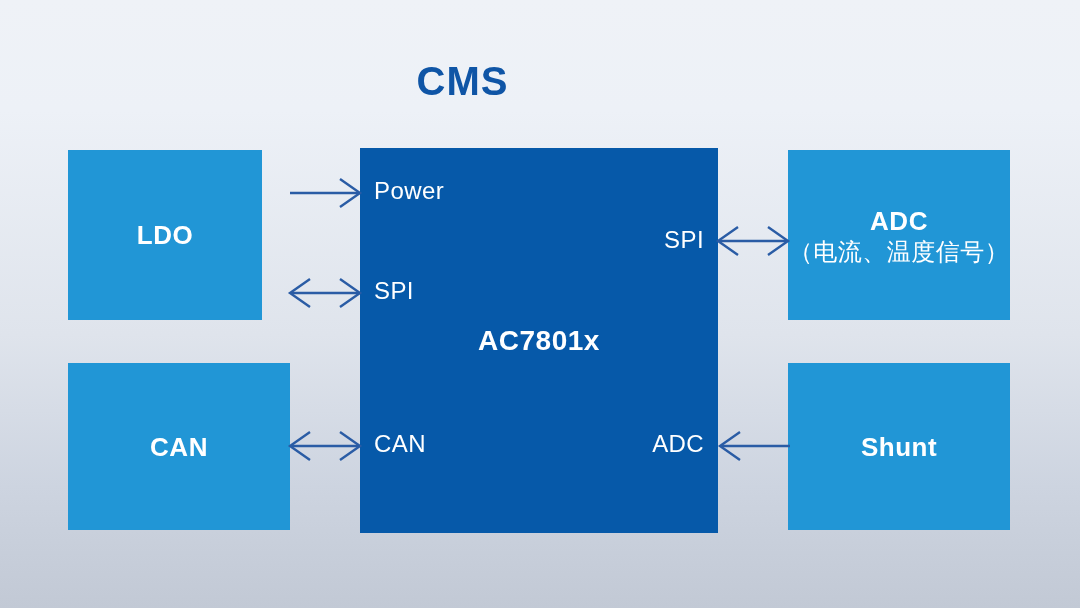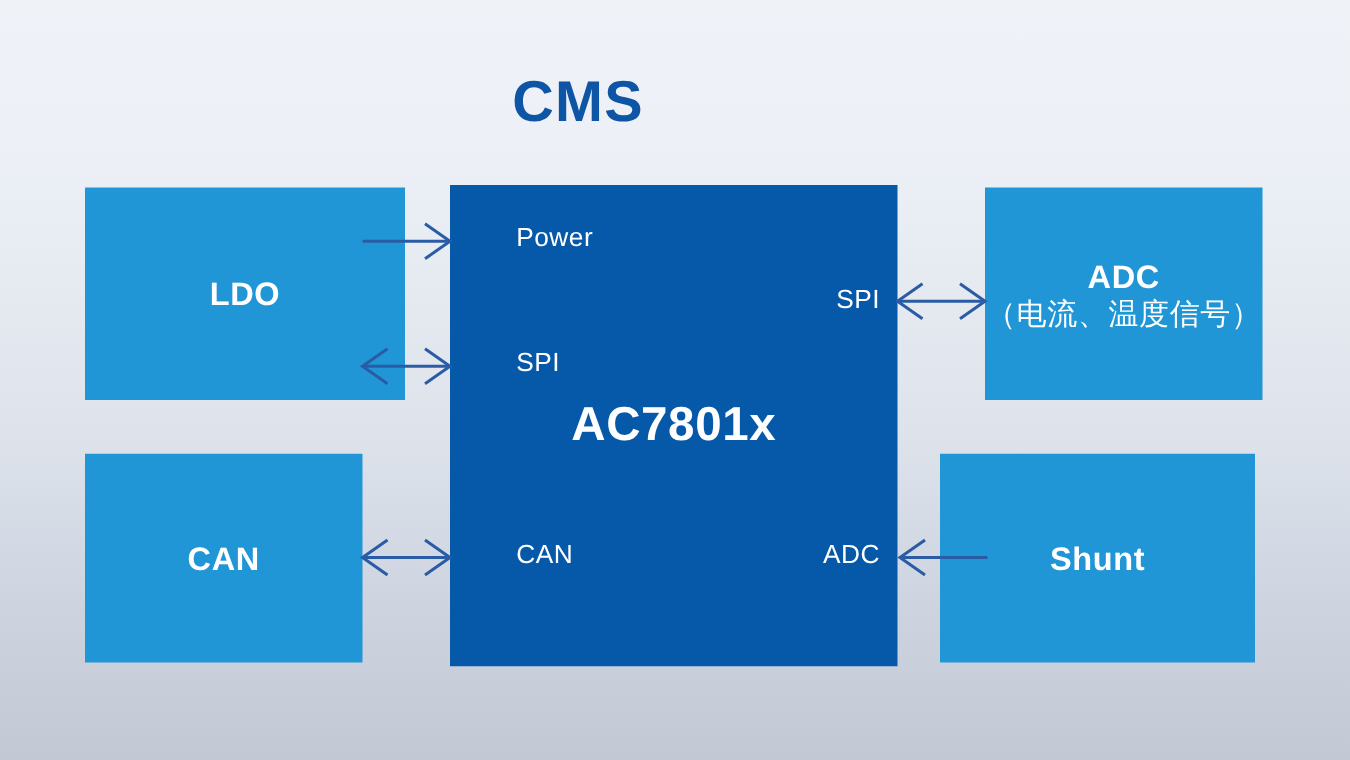--- a/index.html
+++ b/index.html
@@ -20,21 +20,21 @@
     overflow: hidden;
   }
 
   
   #title {
     position: absolute;
     left: 0;
     top: 52px;
     width: 925px;
     text-align: center;
-    font-size: 46px;
+    font-size: 40px;
     font-weight: bold;
     letter-spacing: 1px;
     color: #0F55A6;
     line-height: 58px;
   }
 
   
   .block {
     position: absolute;
     box-sizing: border-box;
@@ -55,56 +55,55 @@
     letter-spacing: 0.5px;
   }
   .block .sub {
     font-size: 24px;
     font-weight: normal;
     line-height: 28px;
     letter-spacing: 0.5px;
   }
 
   
-  #box-ldo        { left: 68px;  top: 150px; width: 256px; height: 170px; }
+  #box-ldo        { left: 68px;  top: 150px; width: 194px; height: 170px; }
   #box-can        { left: 68px;  top: 363px; width: 222px; height: 167px; }
   #box-adc        { left: 788px; top: 150px; width: 222px; height: 170px; }
-  #box-shunt      { left: 752px; top: 363px; width: 252px; height: 167px; }
+  #box-shunt      { left: 788px; top: 363px; width: 222px; height: 167px; }
 
   
   #mcu {
     position: absolute;
     left: 360px;
     top: 148px;
     width: 358px;
     height: 385px;
     background: #0659A9;
   }
   #mcu-name {
     position: absolute;
     left: 0;
     top: 0;
     width: 358px;
     height: 385px;
     display: flex;
     align-items: center;
     justify-content: center;
     color: #FFFFFF;
-    font-size: 38px;
+    font-size: 28px;
     font-weight: bold;
     letter-spacing: 0.5px;
   }
   .pin {
     position: absolute;
     color: #FFFFFF;
-    font-size: 21px;
+    font-size: 24px;
     line-height: 30px;
     letter-spacing: 0.4px;
     white-space: nowrap;
-    margin-left: 39px;
   }
   .pin-left  { left: 14px; }
   .pin-right { right: 14px; }
   #pin-power { top: 28px; }
   #pin-spi-l { top: 128px; }
   #pin-can-l { top: 281px; }
   #pin-spi-r { top: 77px; }
   #pin-adc-r { top: 281px; }
 
   

